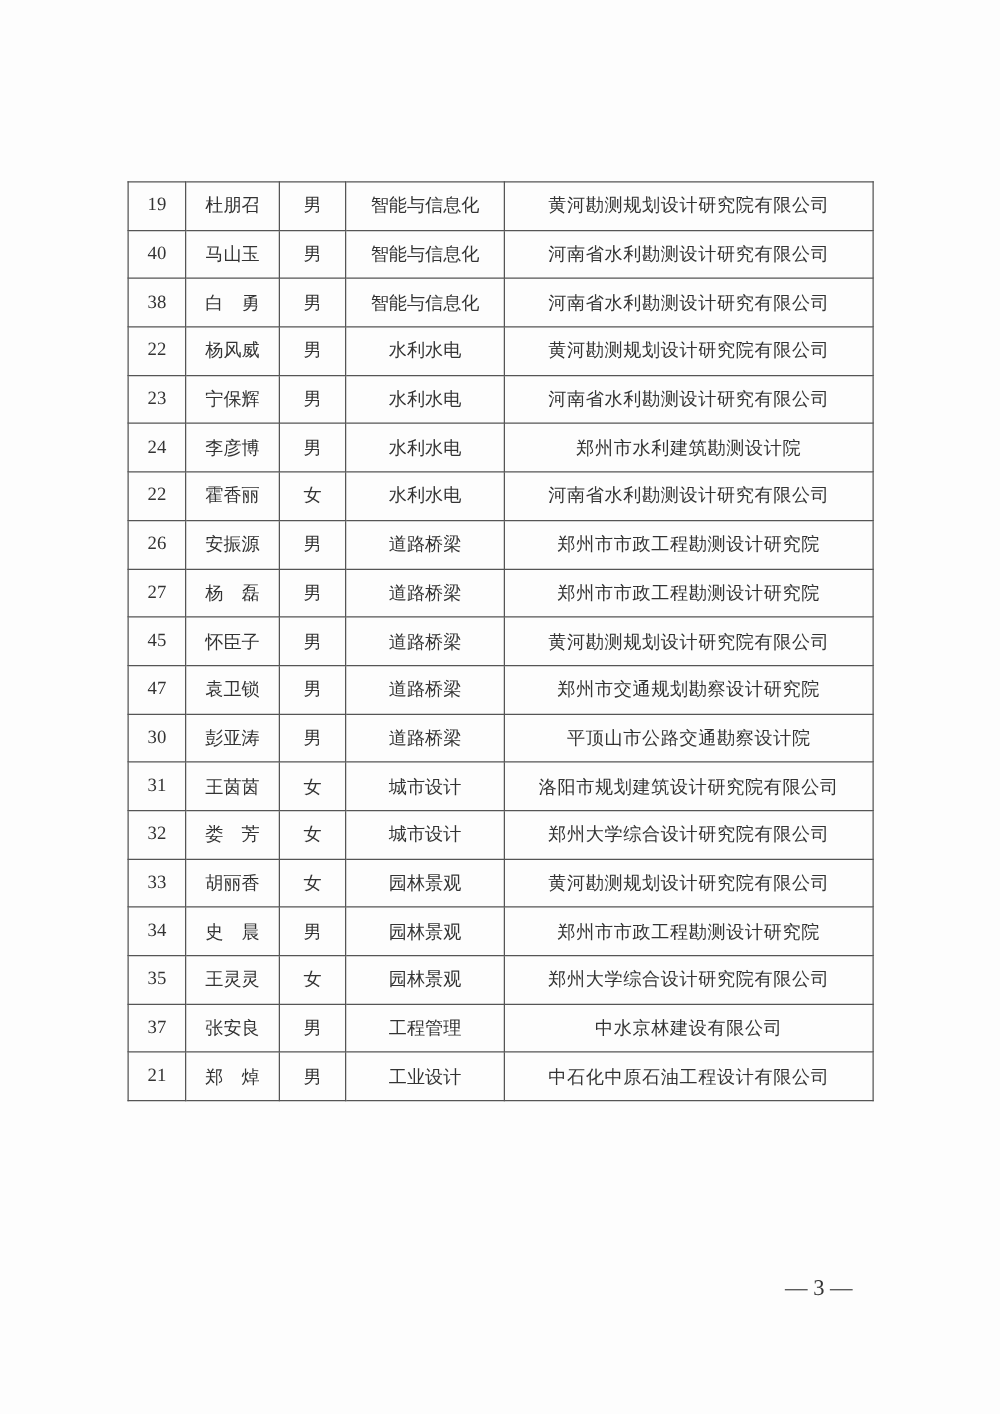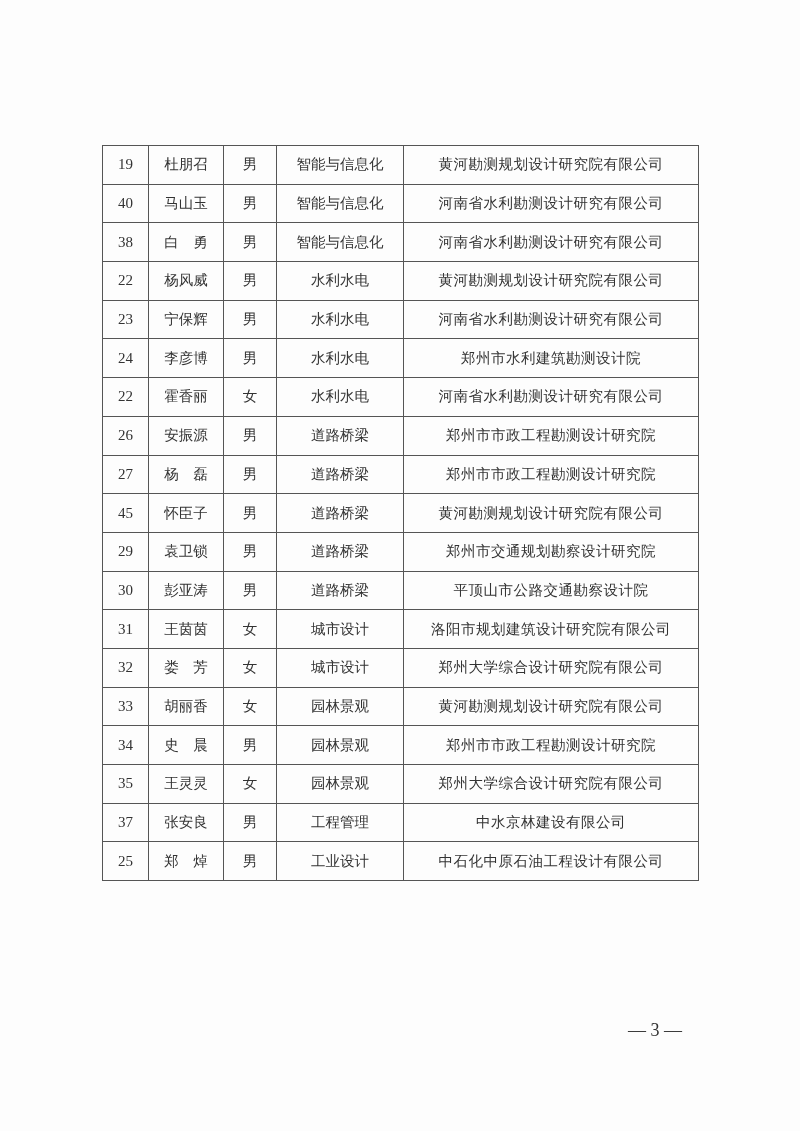--- a/index.html
+++ b/index.html
@@ -140,21 +140,21 @@
         <td class="org">郑州市市政工程勘测设计研究院</td>
       </tr>
       <tr>
         <td class="no">45</td>
         <td>怀臣子</td>
         <td>男</td>
         <td>道路桥梁</td>
         <td class="org">黄河勘测规划设计研究院有限公司</td>
       </tr>
       <tr>
-        <td class="no">29</td>
+        <td class="no">47</td>
         <td>袁卫锁</td>
         <td>男</td>
         <td>道路桥梁</td>
         <td class="org">郑州市交通规划勘察设计研究院</td>
       </tr>
       <tr>
         <td class="no">30</td>
         <td>彭亚涛</td>
         <td>男</td>
         <td>道路桥梁</td>
@@ -196,21 +196,21 @@
         <td class="org">郑州大学综合设计研究院有限公司</td>
       </tr>
       <tr>
         <td class="no">37</td>
         <td>张安良</td>
         <td>男</td>
         <td>工程管理</td>
         <td class="org">中水京林建设有限公司</td>
       </tr>
       <tr>
-        <td class="no">25</td>
+        <td class="no">21</td>
         <td>郑　焯</td>
         <td>男</td>
         <td>工业设计</td>
         <td class="org">中石化中原石油工程设计有限公司</td>
       </tr>
     </tbody>
   </table>
 
   <div class="page-number">— 3 —</div>
 </div>

